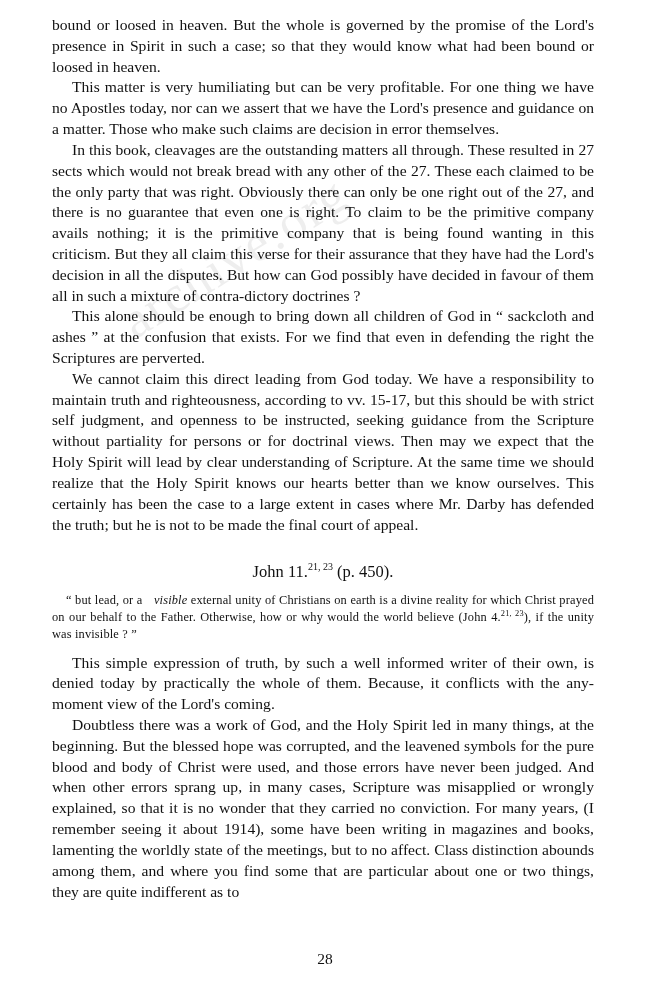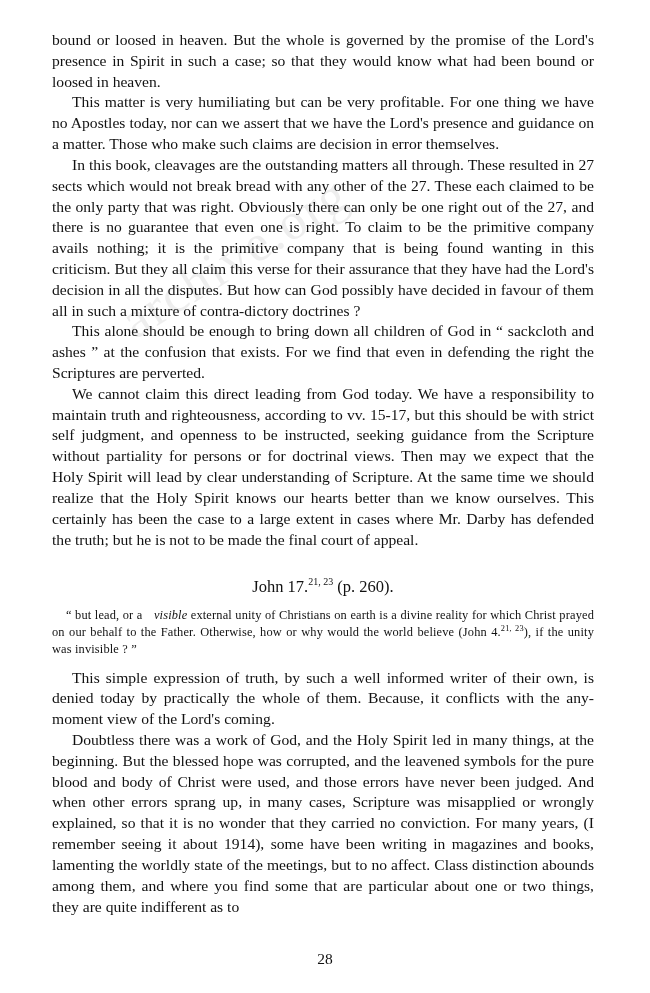--- a/index.html
+++ b/index.html
@@ -35,21 +35,21 @@
     font-family: "Liberation Serif", serif;
     font-size: 52px;
     letter-spacing: 2px;
     color: rgba(120, 120, 120, 0.13);
     white-space: nowrap;
     font-weight: 400;
   }
   .page {
     position: relative;
     z-index: 1;
-    padding: 30px 56px 0 52px;
+    padding: 15px 56px 0 52px;
     box-sizing: border-box;
     width: 650px;
   }
   p.body-par {
     margin: 0;
     font-size: 15.6px;
     line-height: 1.335;
     text-align: justify;
     text-indent: 20px;
     hyphens: manual;
@@ -101,21 +101,21 @@
 
 <div class="page">
 
   <p class="body-par noindent">bound or loosed in heaven.  But the whole is governed by the promise of the Lord's presence in Spirit in such a case; so that they would know what had been bound or loosed in heaven.</p>
   <p class="body-par">This matter is very humiliating but can be very profitable.  For one thing we have no Apostles today, nor can we assert that we have the Lord's presence and guidance on a matter.   Those who make such claims are decision in error themselves.</p>
   <p class="body-par">In this book, cleavages are the outstanding matters all through.  These resulted in 27 sects which would not break bread with any other of the 27.   These each claimed to be the only party that was right.  Obviously there can only be one right out of the 27, and there is no guarantee that even one is right.  To claim to be the primitive company avails nothing; it is the primitive company that is being found wanting in this criticism.  But they all claim this verse for their assurance that they have had the Lord's decision in all the disputes.  But how can God possibly have decided in favour of them all in such a mixture of contra-dictory doctrines ?</p>
   <p class="body-par">This alone should be enough to bring down all children of God in “ sackcloth and ashes ” at the confusion that exists.  For we find that even in defending the right the Scriptures are perverted.</p>
   <p class="body-par">We cannot claim this direct leading from God today.   We have a responsibility to maintain truth and righteousness, according to vv. 15-17, but this should be with strict self judgment, and openness to be instructed, seeking guidance from the Scripture without partiality for persons or for doctrinal views.   Then may we expect that the Holy Spirit will lead by clear understanding of Scripture.  At the same time we should realize that the Holy Spirit knows our hearts better than we know ourselves.  This certainly has been the case to a large extent in cases where Mr. Darby has defended the truth; but he is not to be made the final court of appeal.</p>
 
   <div class="heading">
-    <span>John 17.</span><sup>21, 23</sup> <span>(p. 260).</span>
+    <span>John 11.</span><sup>21, 23</sup> <span>(p. 450).</span>
   </div>
 
   <p class="quote">
     <span>“ but lead, or a </span><em>visible</em><span> external unity of Christians on earth is a divine reality for which Christ prayed on our behalf to the Father.   Otherwise, how or why would the world believe (John 4.</span><sup>21, 23</sup><span>), if the unity was invisible ? ”</span>
   </p>
 
   <p class="body-par">This simple expression of truth, by such a well informed writer of their own, is denied today by practically the whole of them.  Because, it conflicts with the any-moment view of the Lord's coming.</p>
   <p class="body-par">Doubtless there was a work of God, and the Holy Spirit led in many things, at the beginning.  But the blessed hope was corrupted, and the leavened symbols for the pure blood and body of Christ were used, and those errors have never been judged.  And when other errors sprang up, in many cases, Scripture was misapplied or wrongly explained, so that it is no wonder that they carried no conviction.  For many years, (I remember seeing it about 1914), some have been writing in magazines and books, lamenting the worldly state of the meetings, but to no affect.  Class distinction abounds among them, and where you find some that are particular about one or two things, they are quite indifferent as to</p>
 
 </div>

